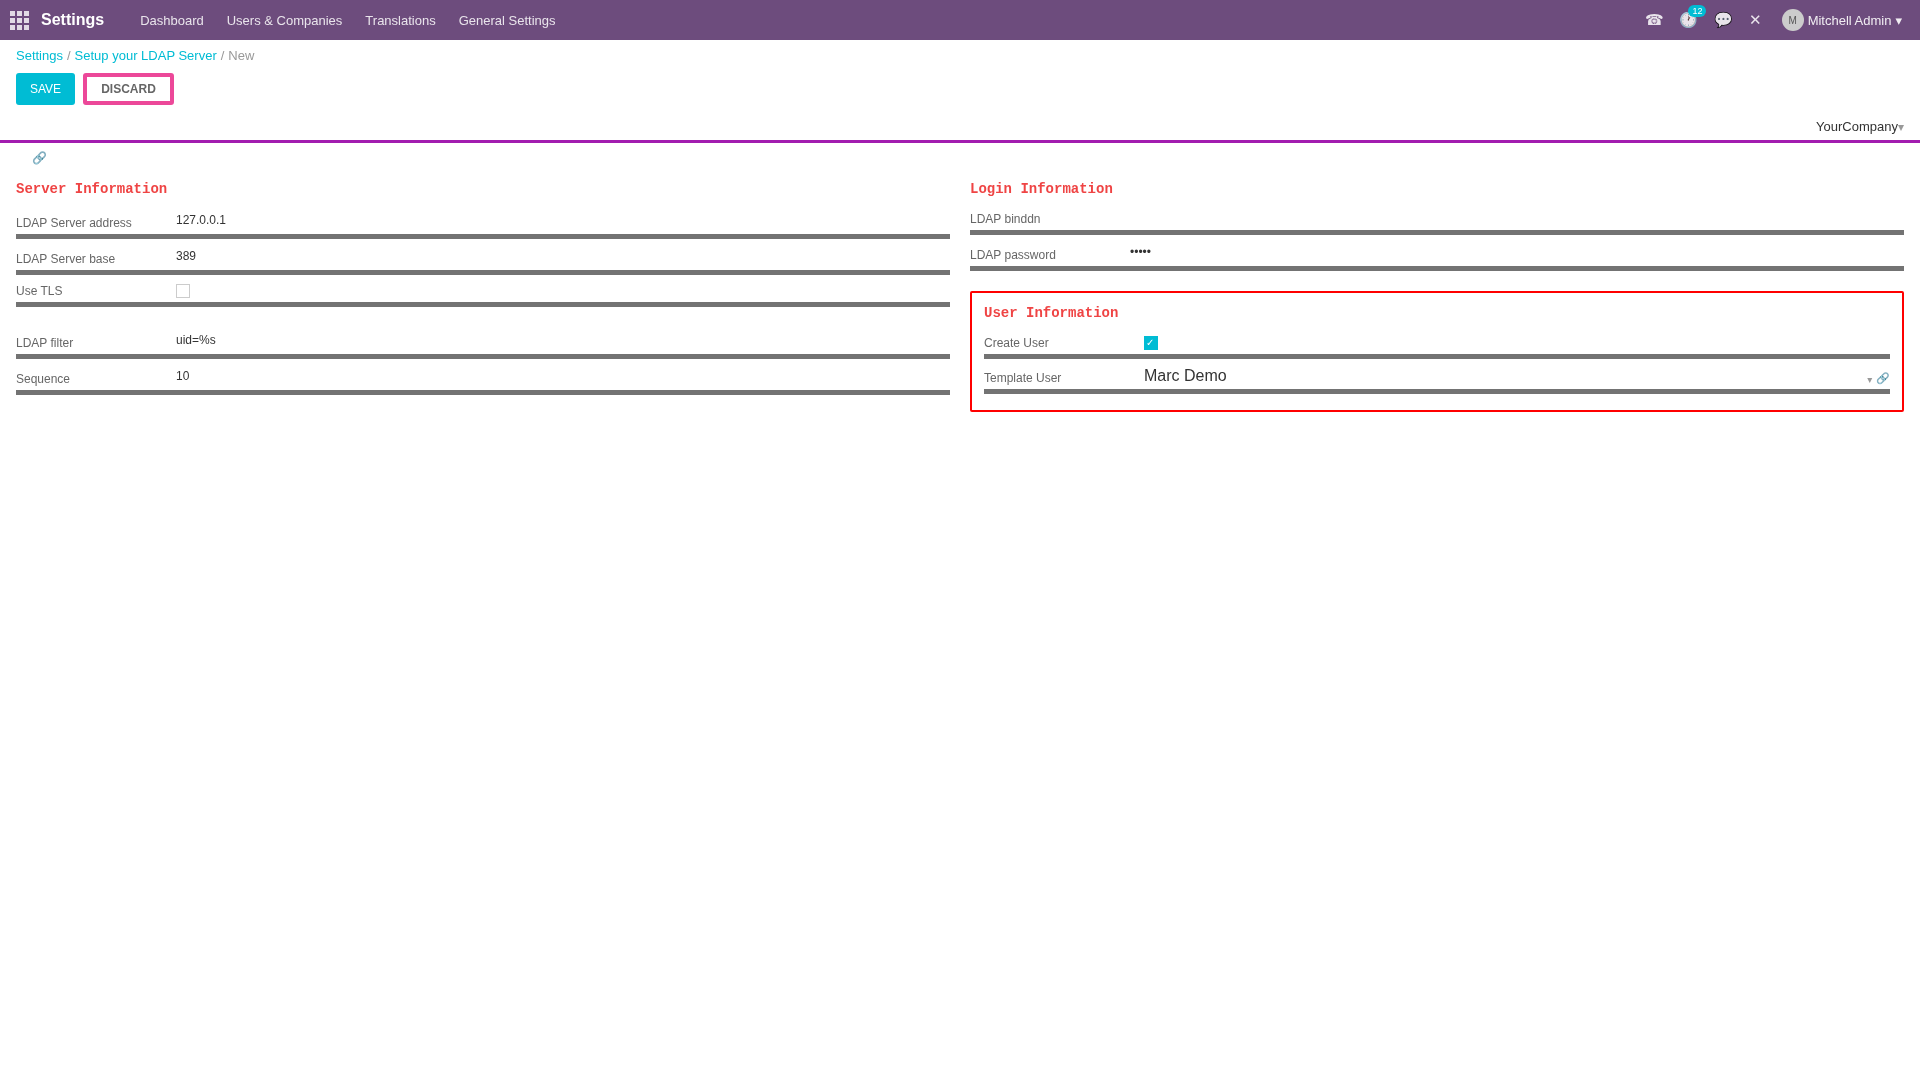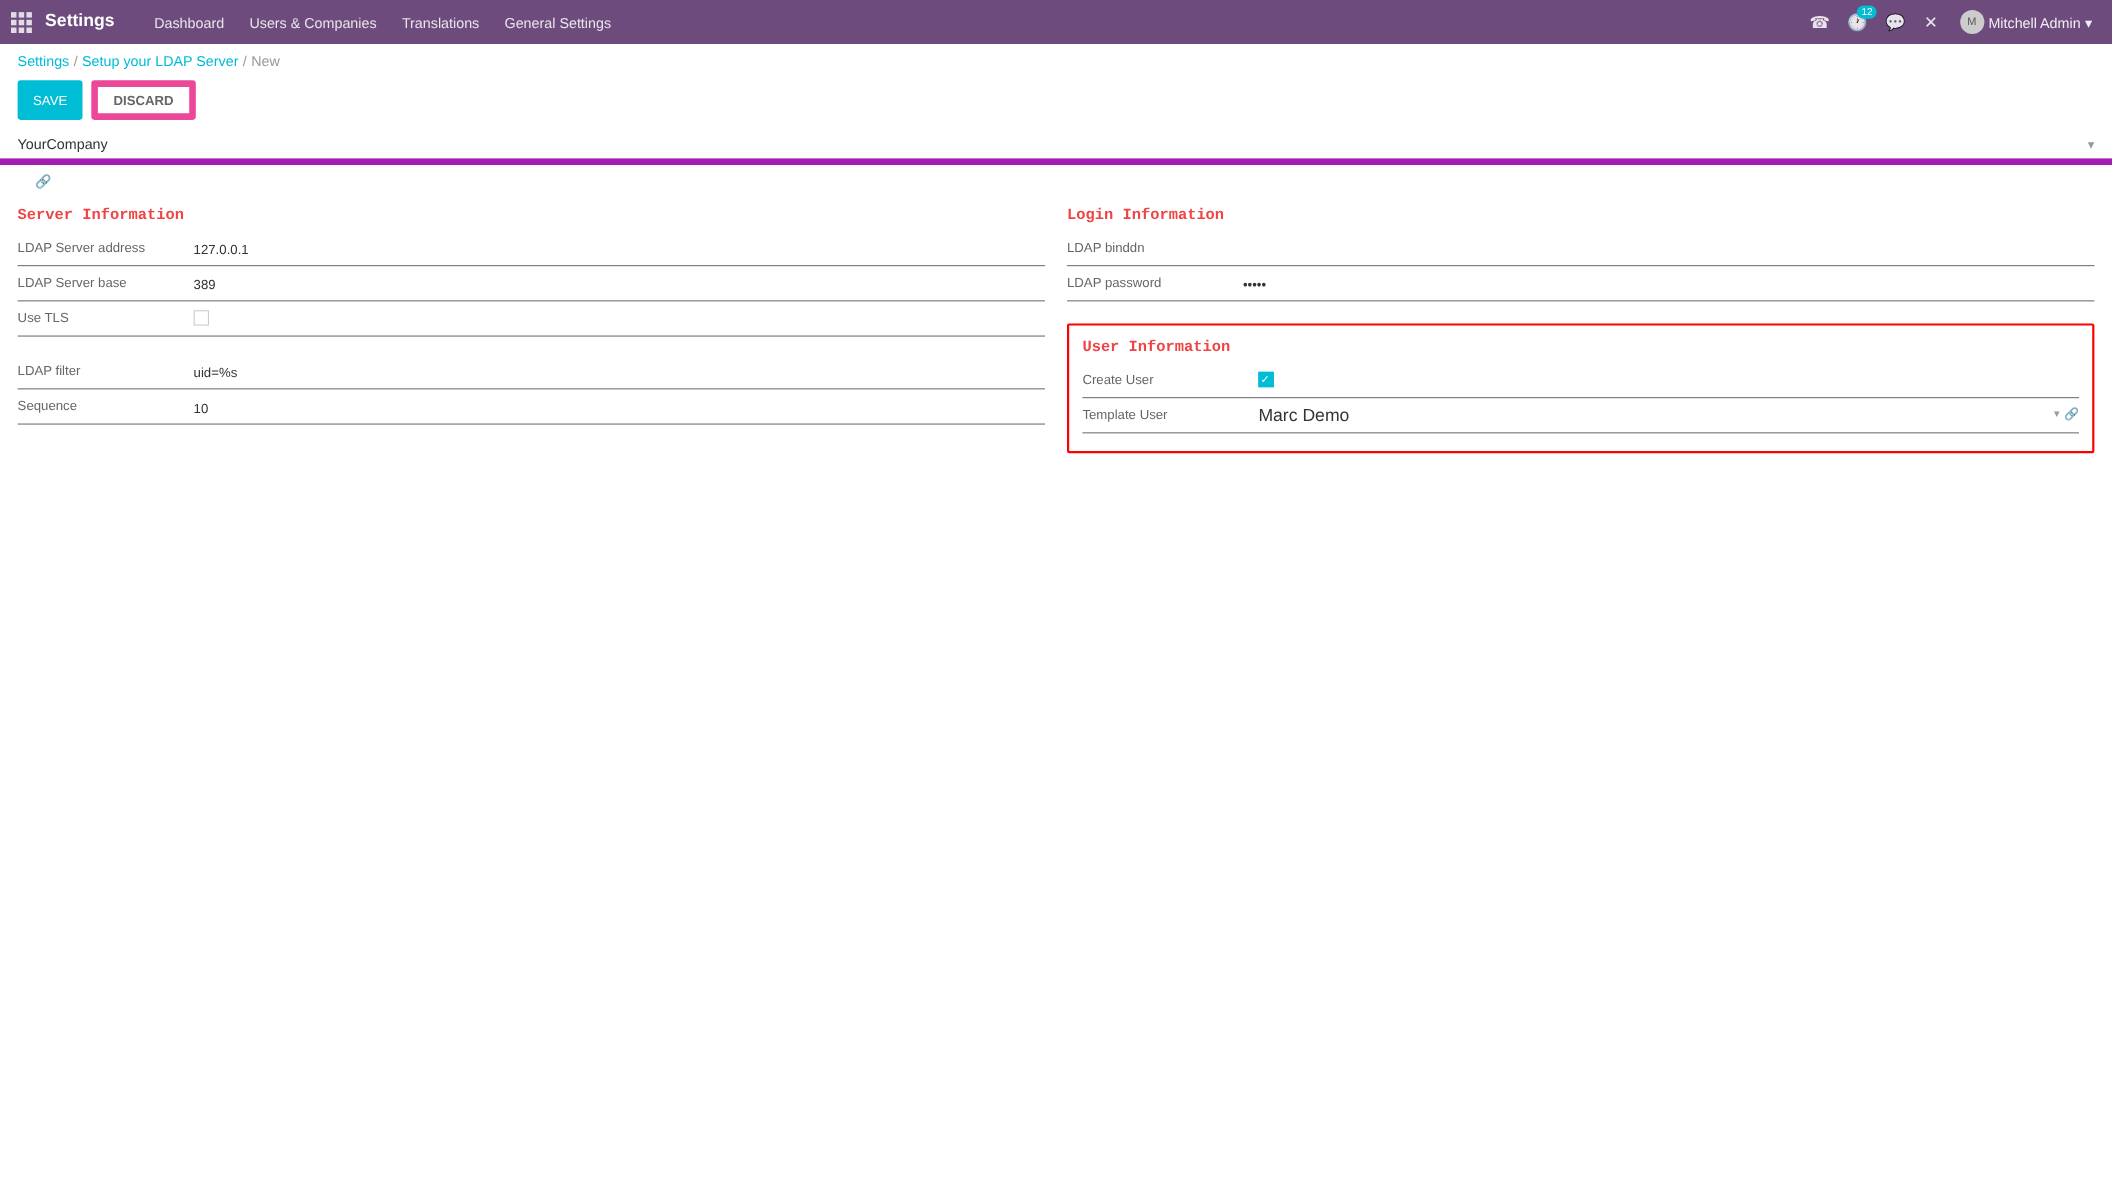--- a/index.html
+++ b/index.html
@@ -120,21 +120,21 @@
       padding: 5px 14px;
       font-size: 12px;
       font-weight: normal;
       cursor: pointer;
       border-radius: 3px;
       text-transform: uppercase;
     }
     .btn-discard {
       background: transparent;
       color: #666;
-      border: 6px solid #ec4899;
+      border: 4px solid #ec4899;
       padding: 5px 14px;
       font-size: 12px;
       font-weight: bold;
       cursor: pointer;
       border-radius: 3px;
       text-transform: uppercase;
     }
     .company-external {
       color: #00bcd4;
       cursor: pointer;
@@ -156,23 +156,23 @@
     .section-title {
       font-size: 14px;
       font-weight: bold;
       color: #ef4444;
       margin-bottom: 10px;
       font-family: Liberation Mono, monospace;
     }
 
     .field-row {
       display: flex;
-      align-items: flex-start;
+      align-items: flex-end;
       margin-bottom: 4px;
-      border-bottom: 1px solid #737373;
+      border-bottom: 5px solid #737373;
       padding: 4px 0;
       min-height: 28px;
     }
     .field-label {
       width: 160px;
       font-size: 12px;
       color: #666;
       flex-shrink: 0;
     }
     .field-input {
@@ -228,21 +228,22 @@
     .dropdown-indicator {
       color: #999;
       font-size: 10px;
       margin-left: 4px;
     }
 
     .company-selector-row {
       display: flex;
       align-items: center;
       padding: 6px 16px;
-      border-bottom: 6px solid #a21caf;
+      border-bottom: 3px solid #a21caf;
+      text-align: right;
     }
     .company-name {
       font-size: 13px;
       color: #333;
       flex: 1;
     }
     .company-arrow {
       color: #999;
       font-size: 12px;
     }

